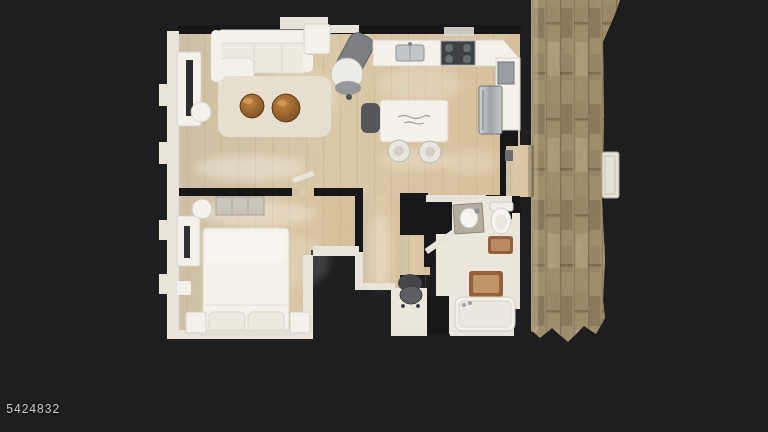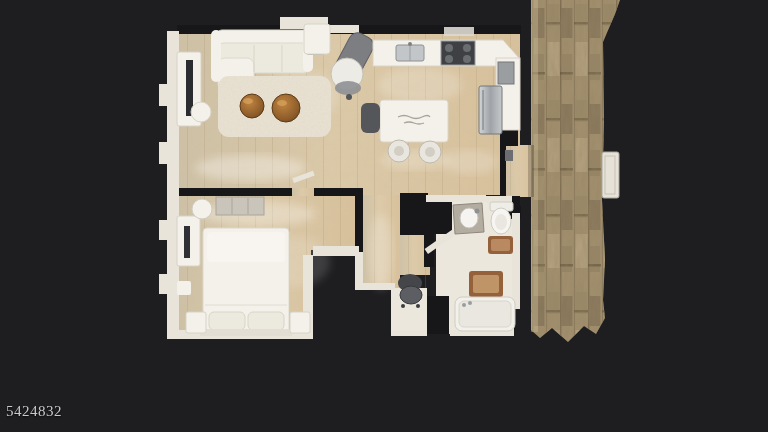--- a/index.html
+++ b/index.html
@@ -1,20 +1,20 @@
 <!DOCTYPE html>
 <html style="--background: #1e1e21; --floor-wood: #d8c6a6; --floor-wood-light: #e9ddc2; --floor-bath: #ece7dc; --wall-dark: #17171a; --wall-light: #e8e4da; --furniture-white: #f3f1ea; --rug: #eae3d3; --coffee-table-wood: #8d5c2a; --stainless: #b6b9bd; --hall-carpet-base: #a2906e; --hall-carpet-dark: #5c4d38; --hall-carpet-light: #c9b995; --bath-mat: #95613a; --chair-gray: #8e9093; --watermark-color: #d8d8d8;"><head>
 <meta charset="utf-8">
 <style>
   html,body{margin:0;padding:0;background:#000;}
   .stage{position:relative;width:768px;height:432px;overflow:hidden;
          background:var(--background,#1e1e21);font-family:"Liberation Sans",sans-serif;}
   .stage svg{display:block}
-  .watermark{position:absolute;left:6px;top:403px;font-family:Liberation Serif, serif;
-             font-size:15px;letter-spacing:.5px;color:var(--watermark-color,#d8d8d8);
+  .watermark{position:absolute;left:6px;top:403px;font-family:Liberation Mono, monospace;
+             font-size:12px;letter-spacing:.5px;color:var(--watermark-color,#d8d8d8);
              opacity:.92;text-shadow:0 1px 2px rgba(0,0,0,.85);}
   .wood{fill:url(#floorGrad)}
   .bath{fill:var(--floor-bath,#ece7dc)}
   .wall-w{fill:var(--wall-light,#e8e4da)}
   .wall-b{fill:var(--wall-dark,#17171a)}
   .furn{fill:var(--furniture-white,#f3f1ea)}
   .mat{fill:var(--bath-mat,#95613a)}
   .gray{fill:var(--chair-gray,#8e9093)}
 </style>
 </head>

